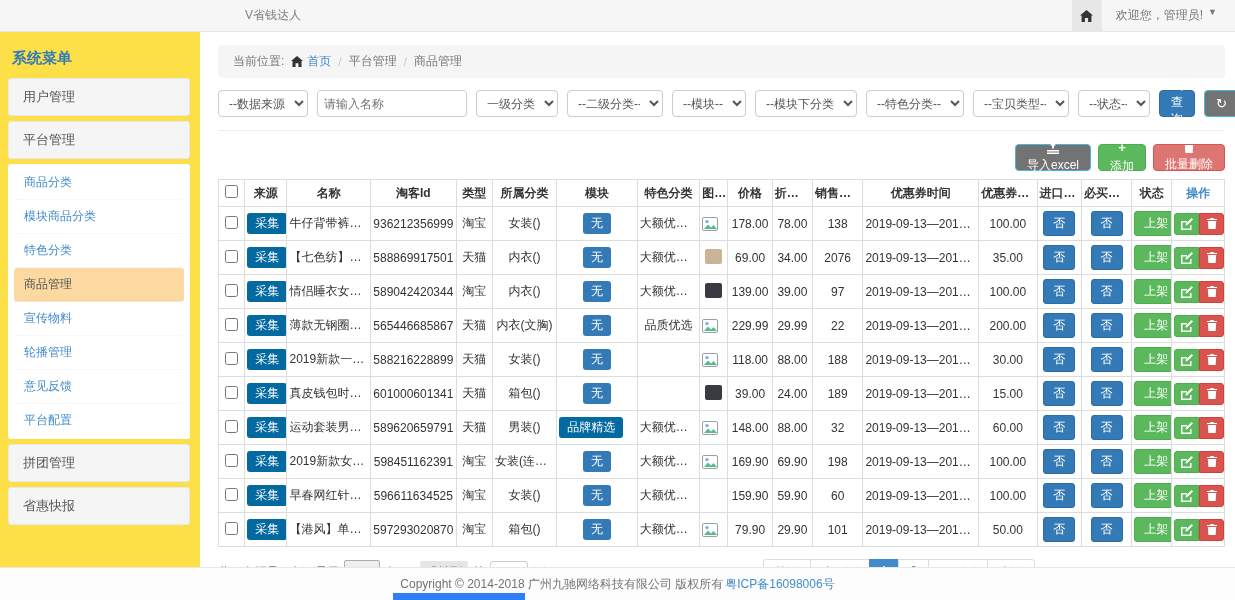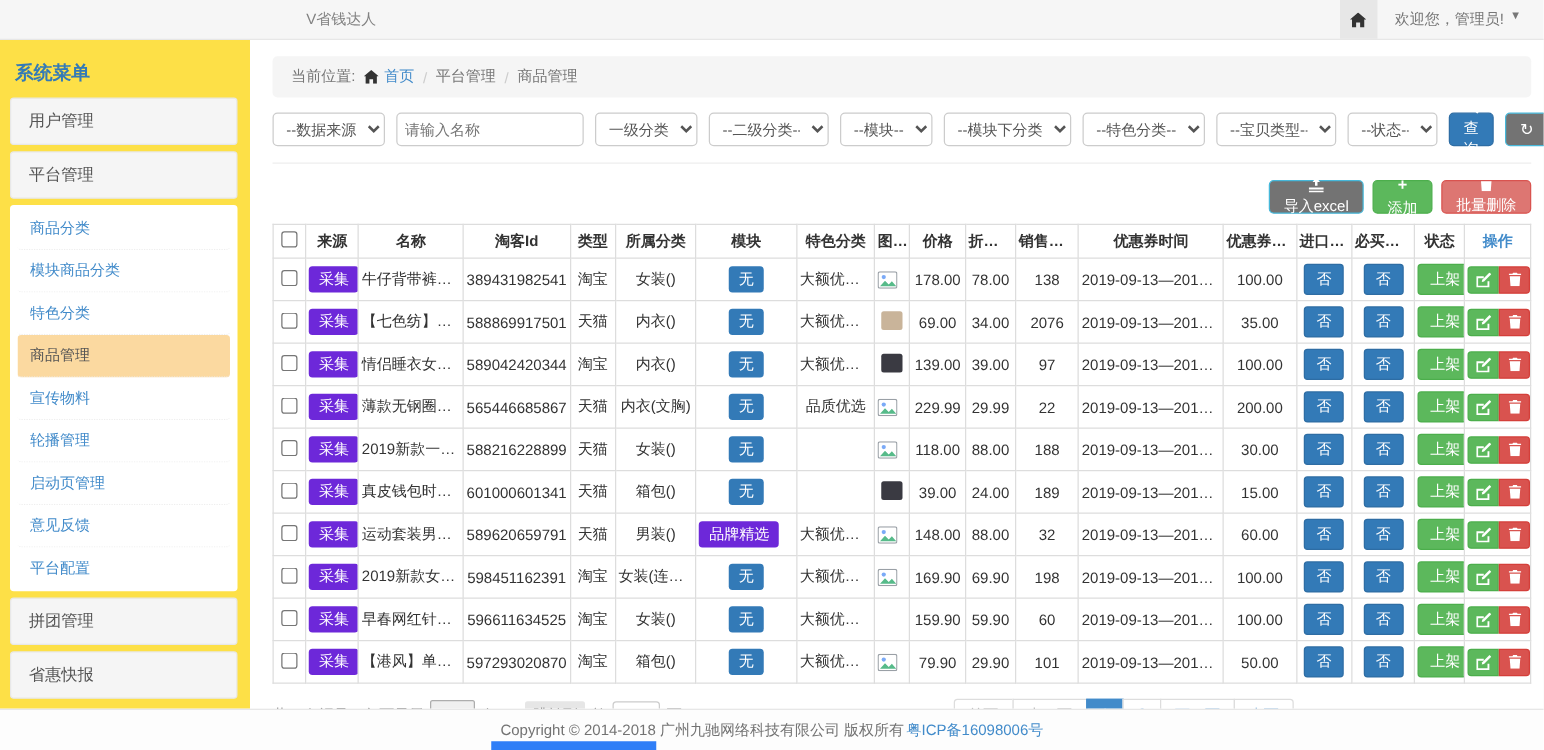--- a/index.html
+++ b/index.html
@@ -56,21 +56,21 @@
   
   .toolbar { display:flex; justify-content:flex-end; gap:7px; margin:13px 0 8px 0; }
 
   
   table.grid { width:100%; border-collapse:collapse; table-layout:fixed; font-size:12px; }
   .grid th, .grid td { border:1px solid #ddd; text-align:center; vertical-align:middle;
     padding:4px 2px; height:27px; overflow:hidden; white-space:nowrap; text-overflow:ellipsis; }
   .grid th { font-weight:bold; color:#333; background:#fff; }
   .grid th.op-col { color:#428bca; }
   .badge { display:inline-block; padding:2px 8px; border-radius:3px; color:#fff; font-size:12px; }
-  .badge-orange { background:#6d28d9; }
+  .badge-orange { background:#0369a1; }
   .badge-blue { background:#337ab7; }
   .mini-btn { display:inline-flex; align-items:center; justify-content:center;
     padding:3px 9px; border-radius:3px; color:#fff; font-size:12px; cursor:pointer;
     border:1px solid transparent; }
   .mini-blue { background:#337ab7; border-color:#2e6da4; }
   .mini-green { background:#5cb85c; border-color:#4cae4c; }
   .op-group { display:inline-flex; }
   .op-btn { width:25px; height:22px; display:inline-flex; align-items:center;
     justify-content:center; cursor:pointer; }
   .op-edit { background:#5cb85c; border:1px solid #4cae4c; border-radius:3px 0 0 3px; }
@@ -129,21 +129,20 @@
     <div id="side-menu">
         <div class="side-group">用户管理</div>
         <div class="side-group">平台管理</div>
         <div class="side-sub">
           <span class="side-sub-item">商品分类</span>
           <span class="side-sub-item">模块商品分类</span>
           <span class="side-sub-item">特色分类</span>
           <span class="side-sub-item active">商品管理</span>
           <span class="side-sub-item">宣传物料</span>
           <span class="side-sub-item">轮播管理</span>
-          <span class="side-sub-item">启动页管理</span>
           <span class="side-sub-item">意见反馈</span>
           <span class="side-sub-item">平台配置</span>
         </div>
         <div class="side-group">拼团管理</div>
         <div class="side-group">省惠快报</div>
       </div>
   </div>
 
   <div class="main">
 
@@ -229,21 +228,21 @@
             <th style="width: 50px;">必买清单</th>
             <th style="width: 40px;">状态</th>
             <th class="op-col" style="width: 52px;">操作</th>
           </tr>
         </thead>
       <tbody id="grid-body">
           <tr>
             <td><input type="checkbox" style=""></td>
             <td><span class="badge badge-orange">采集</span></td>
             <td>牛仔背带裤女秋装减龄...</td>
-            <td>389431982541</td>
+            <td>936212356999</td>
             <td>淘宝</td>
             <td>女装()</td>
             <td><span class="badge badge-blue">无</span></td>
             <td>大额优惠券</td>
             <td><span><svg width="16" height="14" viewBox="0 0 16 14">
                   <rect x="0.5" y="0.5" width="15" height="13" rx="1.5" fill="#fff" stroke="#9aa0a6"></rect>
                   <circle cx="5" cy="4.6" r="1.7" fill="#7baaf7"></circle>
                   <path d="M2 12l4-4.5 3 3 2.5-2.5L15 12z" fill="#57bb8a"></path>
                 </svg></span></td>
             <td>178.00</td>

